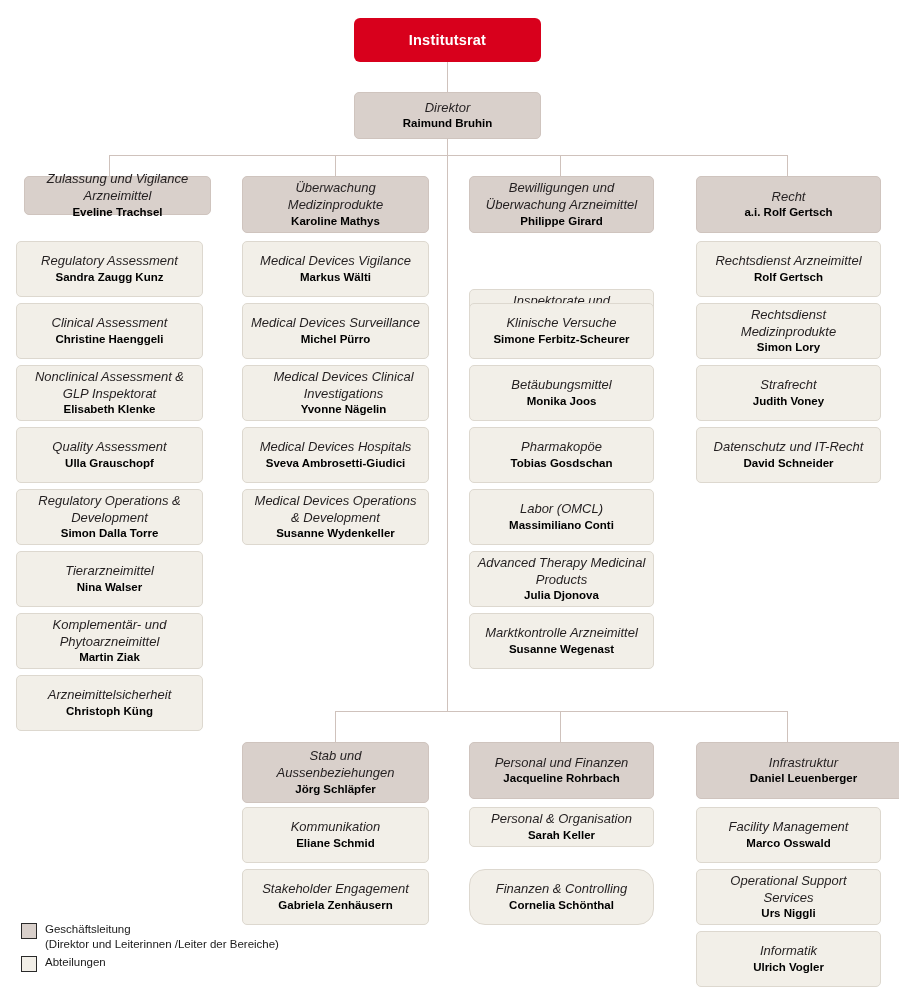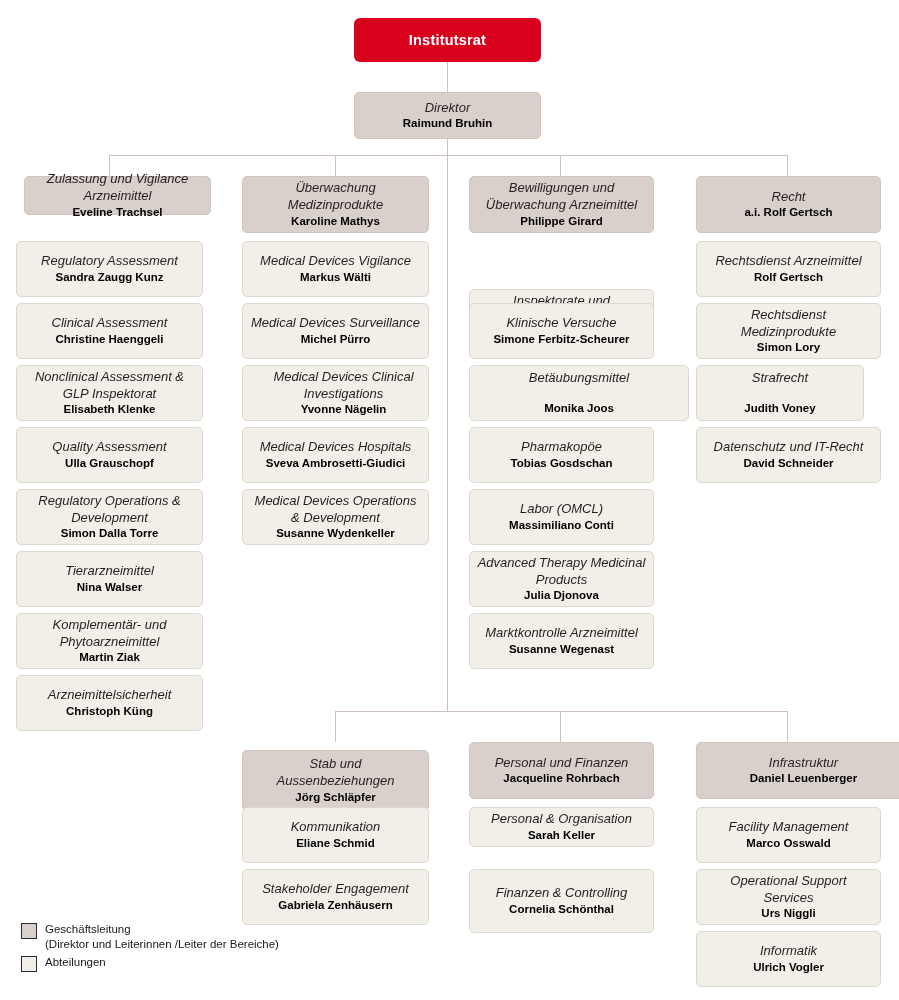--- a/index.html
+++ b/index.html
@@ -158,21 +158,21 @@
     <span class="person">Philippe Girard</span>
   </div>
   <div class="box dept" style="left:469px;top:241px;width:185px;height:56px;margin-top:48px;">
     <span class="unit">Inspektorate und Bewilligungen</span>
     <span class="person">Federico Cimini</span>
   </div>
   <div class="box dept" style="left:469px;top:303px;width:185px;height:56px;">
     <span class="unit">Klinische Versuche</span>
     <span class="person">Simone Ferbitz-Scheurer</span>
   </div>
-  <div class="box dept" style="left:469px;top:365px;width:220px;height:56px;justify-content:space-between;">
+  <div class="box dept" style="left:469px;top:365px;width:185px;height:56px;">
     <span class="unit">Betäubungsmittel</span>
     <span class="person">Monika Joos</span>
   </div>
   <div class="box dept" style="left:469px;top:427px;width:185px;height:56px;">
     <span class="unit">Pharmakopöe</span>
     <span class="person">Tobias Gosdschan</span>
   </div>
   <div class="box dept" style="left:469px;top:489px;width:185px;height:56px;">
     <span class="unit">Labor (OMCL)</span>
     <span class="person">Massimiliano Conti</span>
@@ -191,51 +191,51 @@
     <span class="person">a.i. Rolf Gertsch</span>
   </div>
   <div class="box dept" style="left:696px;top:241px;width:185px;height:56px;">
     <span class="unit">Rechtsdienst Arzneimittel</span>
     <span class="person">Rolf Gertsch</span>
   </div>
   <div class="box dept" style="left:696px;top:303px;width:185px;height:56px;">
     <span class="unit">Rechtsdienst Medizinprodukte</span>
     <span class="person">Simon Lory</span>
   </div>
-  <div class="box dept" style="left:696px;top:365px;width:168px;height:56px;justify-content:space-between;">
+  <div class="box dept" style="left:696px;top:365px;width:185px;height:56px;">
     <span class="unit">Strafrecht</span>
     <span class="person">Judith Voney</span>
   </div>
   <div class="box dept" style="left:696px;top:427px;width:185px;height:56px;">
     <span class="unit">Datenschutz und IT-Recht</span>
     <span class="person">David Schneider</span>
   </div>
 
-  <div class="box lead" style="left:242px;top:742px;width:187px;height:61px;margin-top:8px;">
+  <div class="box lead" style="left:242px;top:742px;width:187px;height:61px;">
     <span class="unit">Stab und Aussenbeziehungen</span>
     <span class="person">Jörg Schläpfer</span>
   </div>
   <div class="box dept" style="left:242px;top:807px;width:187px;height:56px;">
     <span class="unit">Kommunikation</span>
     <span class="person">Eliane Schmid</span>
   </div>
   <div class="box dept" style="left:242px;top:869px;width:187px;height:56px;">
     <span class="unit">Stakeholder Engagement</span>
     <span class="person">Gabriela Zenhäusern</span>
   </div>
 
   <div class="box lead" style="left:469px;top:742px;width:185px;height:57px;">
     <span class="unit">Personal und Finanzen</span>
     <span class="person">Jacqueline Rohrbach</span>
   </div>
   <div class="box dept" style="left:469px;top:807px;width:185px;height:40px;">
     <span class="unit">Personal &amp; Organisation</span>
     <span class="person">Sarah Keller</span>
   </div>
-  <div class="box dept" style="left:469px;top:869px;width:185px;height:64px;">
+  <div class="box dept" style="left:469px;top:869px;width:185px;height:56px;border-radius:16px;">
     <span class="unit">Finanzen &amp; Controlling</span>
     <span class="person">Cornelia Schönthal</span>
   </div>
 
   <div class="box lead" style="left:696px;top:742px;width:215px;height:57px;">
     <span class="unit">Infrastruktur</span>
     <span class="person">Daniel Leuenberger</span>
   </div>
   <div class="box dept" style="left:696px;top:807px;width:185px;height:56px;">
     <span class="unit">Facility Management</span>

